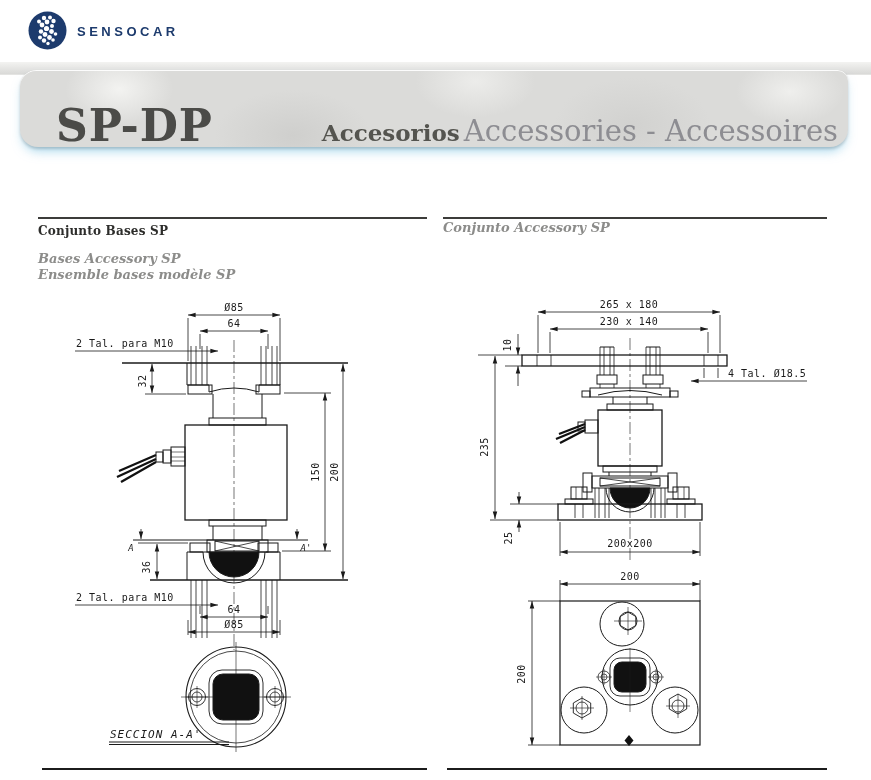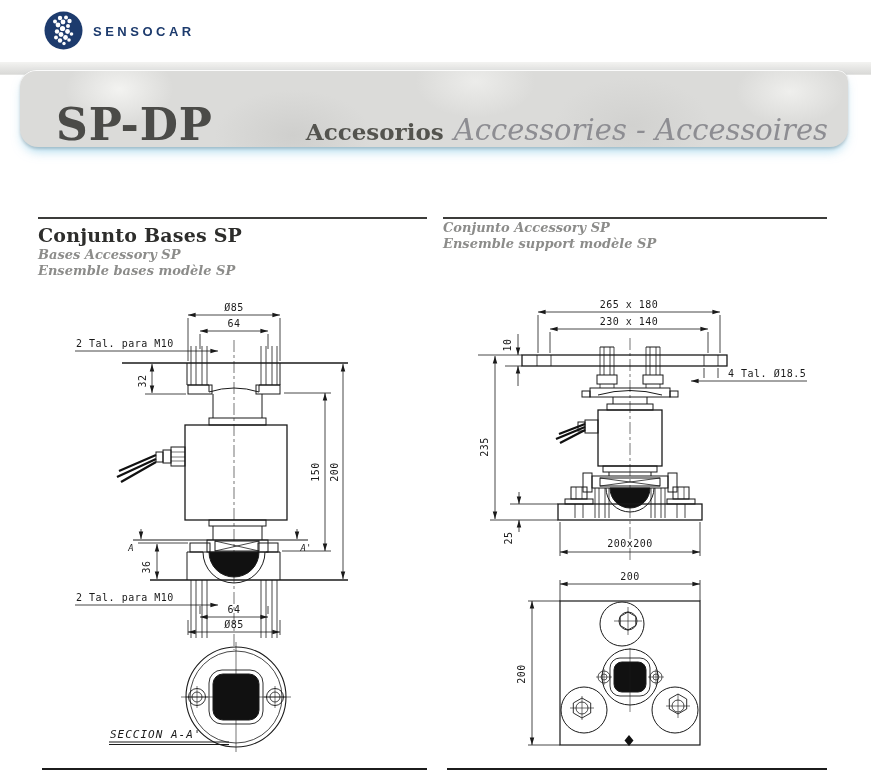--- a/index.html
+++ b/index.html
@@ -1,45 +1,45 @@
 <!DOCTYPE html>
 <html><head>
 <meta charset="utf-8">
 <style>
   html,body{margin:0;padding:0;background:#ffffff;}
   .page{position:relative;width:871px;height:780px;background:#fff;overflow:hidden;
         font-family:"DejaVu Serif", serif;}
   
-  .brand{position:absolute;left:44px;top:11px;display:flex;align-items:center;gap:9px;}
+  .brand{position:absolute;left:28px;top:11px;display:flex;align-items:center;gap:9px;}
   .brand-name{font-family:"Liberation Sans", sans-serif;font-weight:bold;font-size:13px;
       letter-spacing:3.5px;color:#1d3b6d;}
   
   .top-strip{position:absolute;left:0;top:62px;width:871px;height:13px;
       background:linear-gradient(#f3f3f1,#d7d7d5);box-shadow:0 -1px 0 #e4e4e2 inset;}
   .title-bar{position:absolute;left:20px;top:70px;width:828px;height:77px;
       background-color:#dbdbd9;
       background-image:
         radial-gradient(90px 60px at 12% 25%, rgba(244,244,242,.95), rgba(244,244,242,0) 60%),
         radial-gradient(120px 70px at 33% 85%, rgba(204,204,202,.8), rgba(204,204,202,0) 65%),
         radial-gradient(100px 60px at 55% 15%, rgba(237,237,235,.95), rgba(237,237,235,0) 60%),
         radial-gradient(130px 80px at 74% 72%, rgba(207,207,205,.8), rgba(207,207,205,0) 60%),
         radial-gradient(90px 55px at 93% 28%, rgba(241,241,239,.9), rgba(241,241,239,0) 60%);
       border-radius:16px 10px 18px 18px;
       box-shadow:0 1px 0 rgba(255,255,255,.9) inset, 0 2px 3px rgba(0,0,0,.16),
                  0 7px 11px -3px rgba(125,195,228,.65);
-      display:flex;align-items:flex-end;padding:0 20px 0 0;box-sizing:border-box;}
+      display:flex;align-items:center;padding:0 10px 0 0;box-sizing:border-box;}
   .title-bar .inner{display:flex;align-items:baseline;width:100%;padding:34px 0 0 36px;}
   .model{font-size:44px;font-weight:bold;color:#4b4b48;letter-spacing:1px;line-height:1;}
   .title-right{margin-left:auto;white-space:nowrap;line-height:1;}
   .title-es{font-size:23px;font-weight:bold;color:#54544f;}
-  .title-i18n{font-size:29px;font-style:italic;color:#8d8d92;margin-left:10px;}
+  .title-i18n{font-size:29px;color:#8d8d92;margin-left:4px;}
   
   .col-rule{position:absolute;height:2px;background:#3c3c3a;}
   .col-head{position:absolute;width:390px;}
-  .col-head h2{margin:4px 0 1px 0;font-size:19px;font-weight:bold;color:#2d2d2b;letter-spacing:.2px;}
+  .col-head h2{margin:4px 0 13px 0;font-size:12px;font-weight:bold;color:#2d2d2b;letter-spacing:.2px;}
   .col-head .sub{margin:0;font-size:13px;font-style:italic;color:#8c8c8a;line-height:1.25;font-weight:bold;}
   
   svg text{font-family:"DejaVu Sans Mono", monospace;fill:#1a1a1a;}
   .cadtxt{font-size:10px;letter-spacing:.5px;}
   .cadsm{font-size:9px;font-style:italic;}
   .seclabel{font-size:11px;font-style:italic;letter-spacing:1px;}
   
   .foot-rule{position:absolute;top:768px;height:2px;background:#1c1c1c;}
 </style>
 </head>
@@ -83,21 +83,20 @@
 
   <div class="col-rule" style="left:38px;top:217px;width:389px;"></div>
   <div class="col-head" style="left:38px;top:220px;">
     <h2>Conjunto Bases SP</h2>
     <p class="sub">Bases Accessory SP</p>
     <p class="sub">Ensemble bases modèle SP</p>
   </div>
   <div class="col-rule" style="left:443px;top:217px;width:384px;"></div>
   <div class="col-head" style="left:443px;top:220px;">
     <p class="sub">Conjunto Accessory SP</p>
-    <p class="sub">Ensemble support modèle SP</p>
   </div>
 
   <svg style="position:absolute;left:30px;top:300px;" width="400" height="470" viewBox="30 300 400 470">
     <defs>
       <marker id="aeL" markerWidth="11" markerHeight="8" refX="9.5" refY="4" orient="auto">
         <path d="M0,1.2 L9.5,4 L0,6.8 Z" fill="#1a1a1a"></path>
         </marker>
       <marker id="asL" markerWidth="11" markerHeight="8" refX="0.5" refY="4" orient="auto">
         <path d="M10,1.2 L0.5,4 L10,6.8 Z" fill="#1a1a1a"></path>
         </marker>

